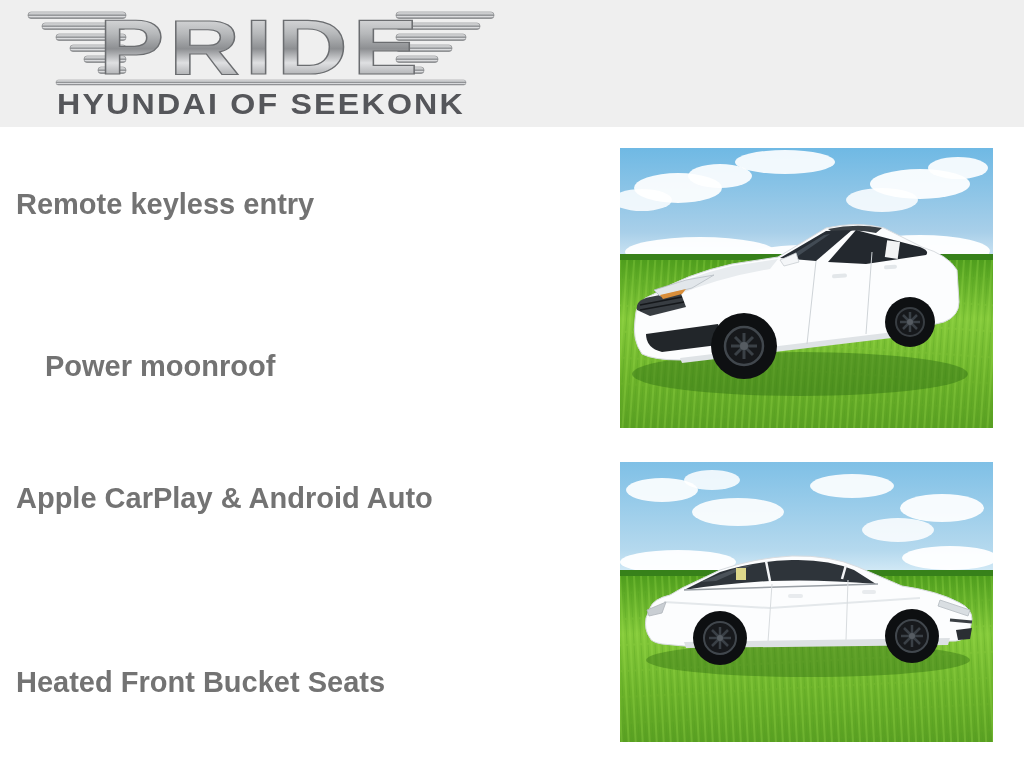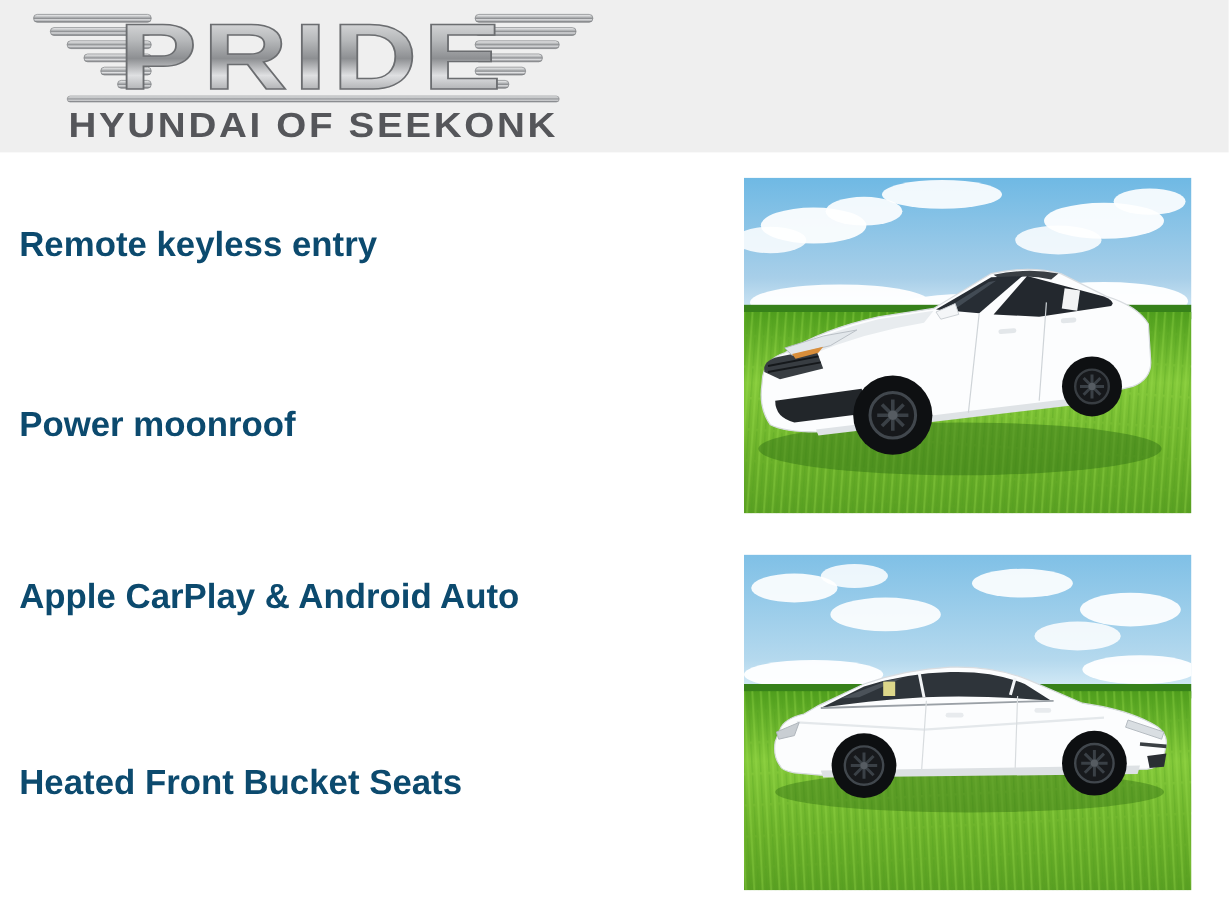--- a/index.html
+++ b/index.html
@@ -21,27 +21,27 @@
     width: 470px; height: 114px;
   }
   .page-title {
     position: absolute; left: 596px; top: 34px; width: 404px;
     text-align: center;
     font-size: 40px; font-weight: 700; color: #464646;
     letter-spacing: 0px;
   }
   .feature {
     position: absolute; left: 16px;
-    font-size: 29px; font-weight: 700; color: #0c4a6e;
+    font-size: 29px; font-weight: 700; color: #737373;
     white-space: nowrap; line-height: 36px;
   }
   .feature-1 { top: 186px; }
-  .feature-2 { top: 336px; }
+  .feature-2 { top: 348px; margin-left: 29px; }
   .feature-3 { top: 480px; }
-  .feature-4 { top: 635px; }
+  .feature-4 { top: 664px; }
   .photo {
     position: absolute; left: 620px;
     width: 373px; height: 280px;
     overflow: hidden;
   }
   .photo-1 { top: 148px; }
   .photo-2 { top: 462px; }
   .photo svg { display: block; width: 373px; height: 280px; }
 </style>
 </head>

